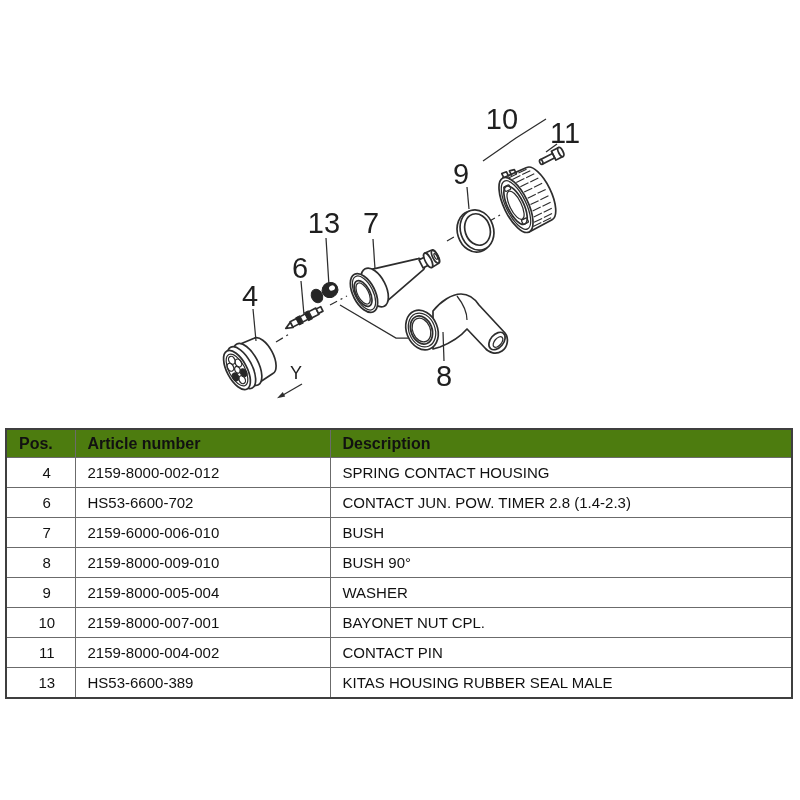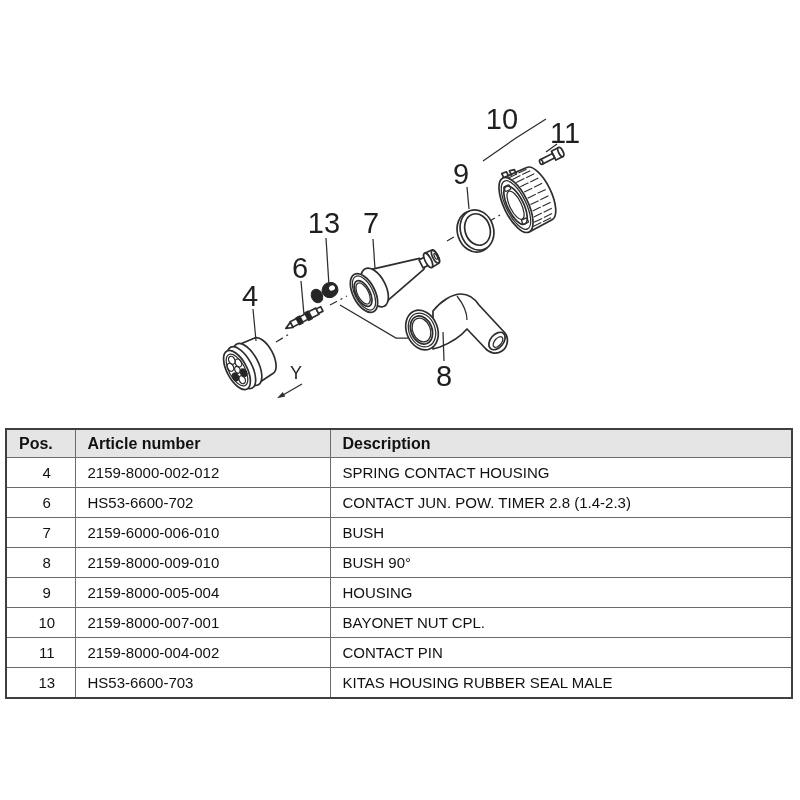--- a/index.html
+++ b/index.html
@@ -10,21 +10,21 @@
   .viewlab{font-size:18px;}
   .pl{stroke:#2d2d2d;stroke-width:1.7;fill:#ffffff;stroke-linejoin:round;stroke-linecap:round;}
   .ln{stroke:#2d2d2d;stroke-width:1.7;fill:none;stroke-linejoin:round;stroke-linecap:round;}
   .thin{stroke:#2d2d2d;stroke-width:1.25;fill:none;}
   .dash{stroke:#2d2d2d;stroke-width:1.2;fill:none;stroke-dasharray:8 4 2 4;}
   .dark{fill:#262626;stroke:#262626;stroke-width:1;}
   .knurl{stroke:#2d2d2d;stroke-width:1.1;}
   .table-wrap{position:absolute;left:5px;top:428px;width:788px;}
   table.parts{width:100%;border-collapse:collapse;table-layout:fixed;border:2px solid #3f3f3f;}
   table.parts th,table.parts td{border:1px solid #6b6b6b;color:#111;overflow:hidden;white-space:nowrap;}
-  table.parts th{background:#e5e5e5;font-size:16px;font-weight:bold;height:27px;text-align:left;padding:0 0 0 12px;}
+  table.parts th{background:#4d7c0f;font-size:16px;font-weight:bold;height:27px;text-align:left;padding:0 0 0 12px;}
   table.parts td{font-size:15px;height:29px;padding:0 0 0 12px;}
   th.posh{text-align:center;padding:0;}
   td.pos{text-align:center;padding:0;}
 </style>
 </head>
 <body>
 
 <div class="diagram">
 <svg viewBox="0 0 800 428" width="800" height="428" xmlns="http://www.w3.org/2000/svg">
 
@@ -204,32 +204,32 @@
         <td>BUSH</td>
       </tr>
       <tr>
         <td class="pos">8</td>
         <td>2159-8000-009-010</td>
         <td>BUSH 90°</td>
       </tr>
       <tr>
         <td class="pos">9</td>
         <td>2159-8000-005-004</td>
-        <td>HOUSING</td>
+        <td>WASHER</td>
       </tr>
       <tr>
         <td class="pos">10</td>
         <td>2159-8000-007-001</td>
         <td>BAYONET NUT CPL.</td>
       </tr>
       <tr>
         <td class="pos">11</td>
         <td>2159-8000-004-002</td>
         <td>CONTACT PIN</td>
       </tr>
       <tr>
         <td class="pos">13</td>
-        <td>HS53-6600-703</td>
+        <td>HS53-6600-389</td>
         <td>KITAS HOUSING RUBBER SEAL MALE</td>
       </tr>
     </tbody>
   </table>
 </div>
 
 </body></html>

